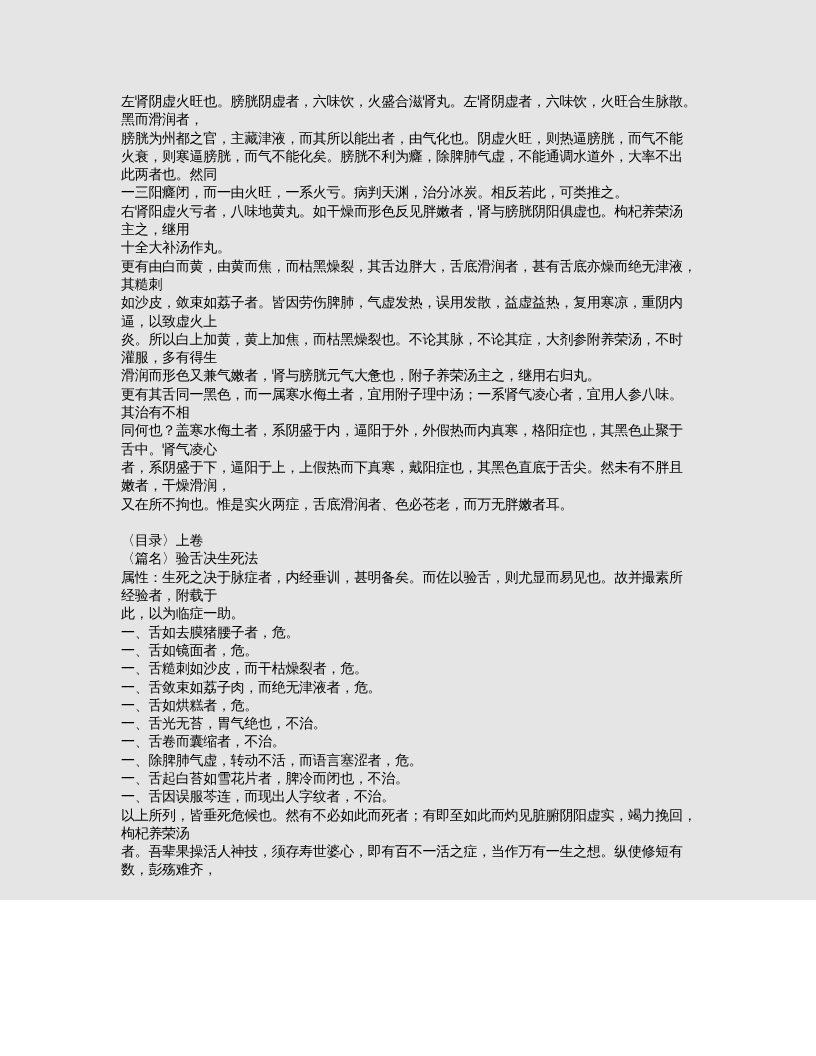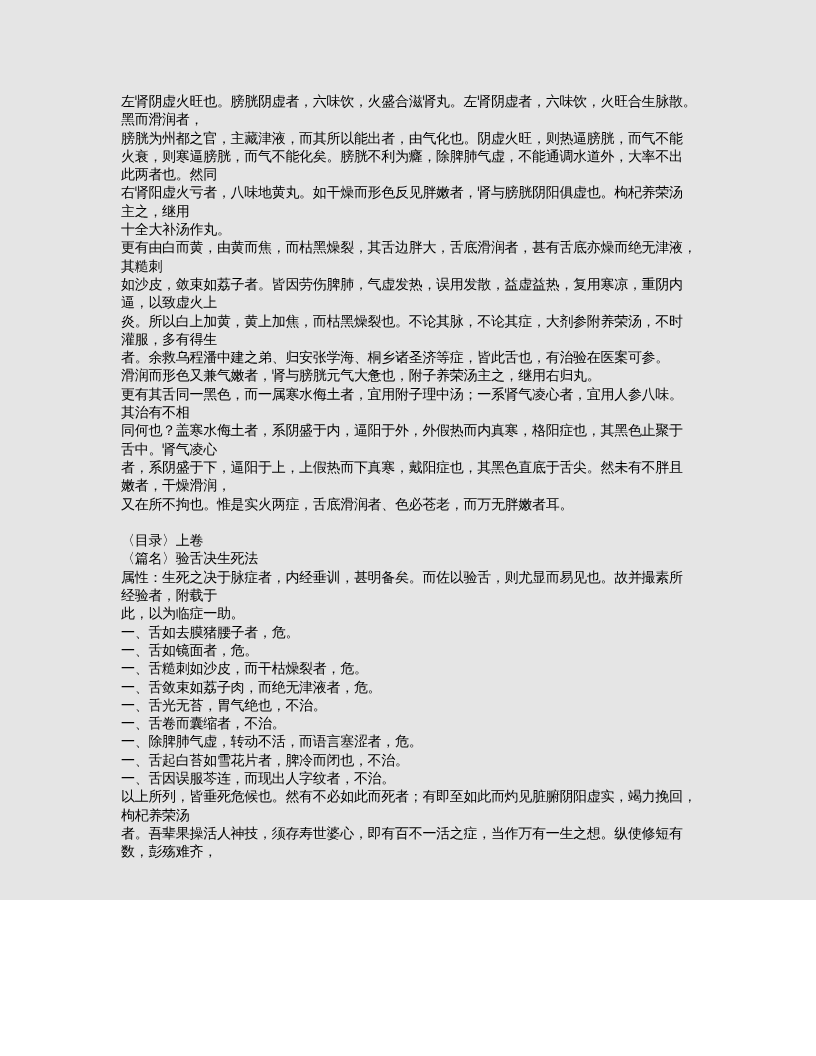--- a/index.html
+++ b/index.html
@@ -34,48 +34,49 @@
 </head>
 <body>
 
 <div class="page">
   <div class="doc-text" id="doc-text">
       <div class="line">左肾阴虚火旺也。膀胱阴虚者，六味饮，火盛合滋肾丸。左肾阴虚者，六味饮，火旺合生脉散。</div>
       <div class="line">黑而滑润者，</div>
       <div class="line">膀胱为州都之官，主藏津液，而其所以能出者，由气化也。阴虚火旺，则热逼膀胱，而气不能</div>
       <div class="line">火衰，则寒逼膀胱，而气不能化矣。膀胱不利为癃，除脾肺气虚，不能通调水道外，大率不出</div>
       <div class="line">此两者也。然同</div>
+      <div class="line">一三阳癃闭，而一由火旺，一系火亏。病判天渊，治分冰炭。相反若此，可类推之。</div>
       <div class="line">右肾阳虚火亏者，八味地黄丸。如干燥而形色反见胖嫩者，肾与膀胱阴阳俱虚也。枸杞养荣汤</div>
       <div class="line">主之，继用</div>
       <div class="line">十全大补汤作丸。</div>
       <div class="line">更有由白而黄，由黄而焦，而枯黑燥裂，其舌边胖大，舌底滑润者，甚有舌底亦燥而绝无津液，</div>
       <div class="line">其糙刺</div>
       <div class="line">如沙皮，敛束如荔子者。皆因劳伤脾肺，气虚发热，误用发散，益虚益热，复用寒凉，重阴内</div>
       <div class="line">逼，以致虚火上</div>
       <div class="line">炎。所以白上加黄，黄上加焦，而枯黑燥裂也。不论其脉，不论其症，大剂参附养荣汤，不时</div>
       <div class="line">灌服，多有得生</div>
-      <div class="line">者。余救乌程潘中建之弟、归安张学海、桐乡诸圣济等症，皆此舌也，有治验在医案可参。</div>
       <div class="line">滑润而形色又兼气嫩者，肾与膀胱元气大惫也，附子养荣汤主之，继用右归丸。</div>
       <div class="line">更有其舌同一黑色，而一属寒水侮土者，宜用附子理中汤；一系肾气凌心者，宜用人参八味。</div>
       <div class="line">其治有不相</div>
       <div class="line">同何也？盖寒水侮土者，系阴盛于内，逼阳于外，外假热而内真寒，格阳症也，其黑色止聚于</div>
       <div class="line">舌中。肾气凌心</div>
       <div class="line">者，系阴盛于下，逼阳于上，上假热而下真寒，戴阳症也，其黑色直底于舌尖。然未有不胖且</div>
       <div class="line">嫩者，干燥滑润，</div>
       <div class="line">又在所不拘也。惟是实火两症，舌底滑润者、色必苍老，而万无胖嫩者耳。</div>
       <div class="line"></div>
       <div class="line">〈目录〉上卷</div>
       <div class="line">〈篇名〉验舌决生死法</div>
       <div class="line">属性：生死之决于脉症者，内经垂训，甚明备矣。而佐以验舌，则尤显而易见也。故并撮素所</div>
       <div class="line">经验者，附载于</div>
       <div class="line">此，以为临症一助。</div>
       <div class="line">一、舌如去膜猪腰子者，危。</div>
       <div class="line">一、舌如镜面者，危。</div>
       <div class="line">一、舌糙刺如沙皮，而干枯燥裂者，危。</div>
       <div class="line">一、舌敛束如荔子肉，而绝无津液者，危。</div>
+      <div class="line">一、舌如烘糕者，危。</div>
       <div class="line">一、舌光无苔，胃气绝也，不治。</div>
       <div class="line">一、舌卷而囊缩者，不治。</div>
       <div class="line">一、除脾肺气虚，转动不活，而语言塞涩者，危。</div>
       <div class="line">一、舌起白苔如雪花片者，脾冷而闭也，不治。</div>
       <div class="line">一、舌因误服芩连，而现出人字纹者，不治。</div>
       <div class="line">以上所列，皆垂死危候也。然有不必如此而死者；有即至如此而灼见脏腑阴阳虚实，竭力挽回，</div>
       <div class="line">枸杞养荣汤</div>
       <div class="line">者。吾辈果操活人神技，须存寿世婆心，即有百不一活之症，当作万有一生之想。纵使修短有</div>
       <div class="line">数，彭殇难齐，</div>
     </div>

